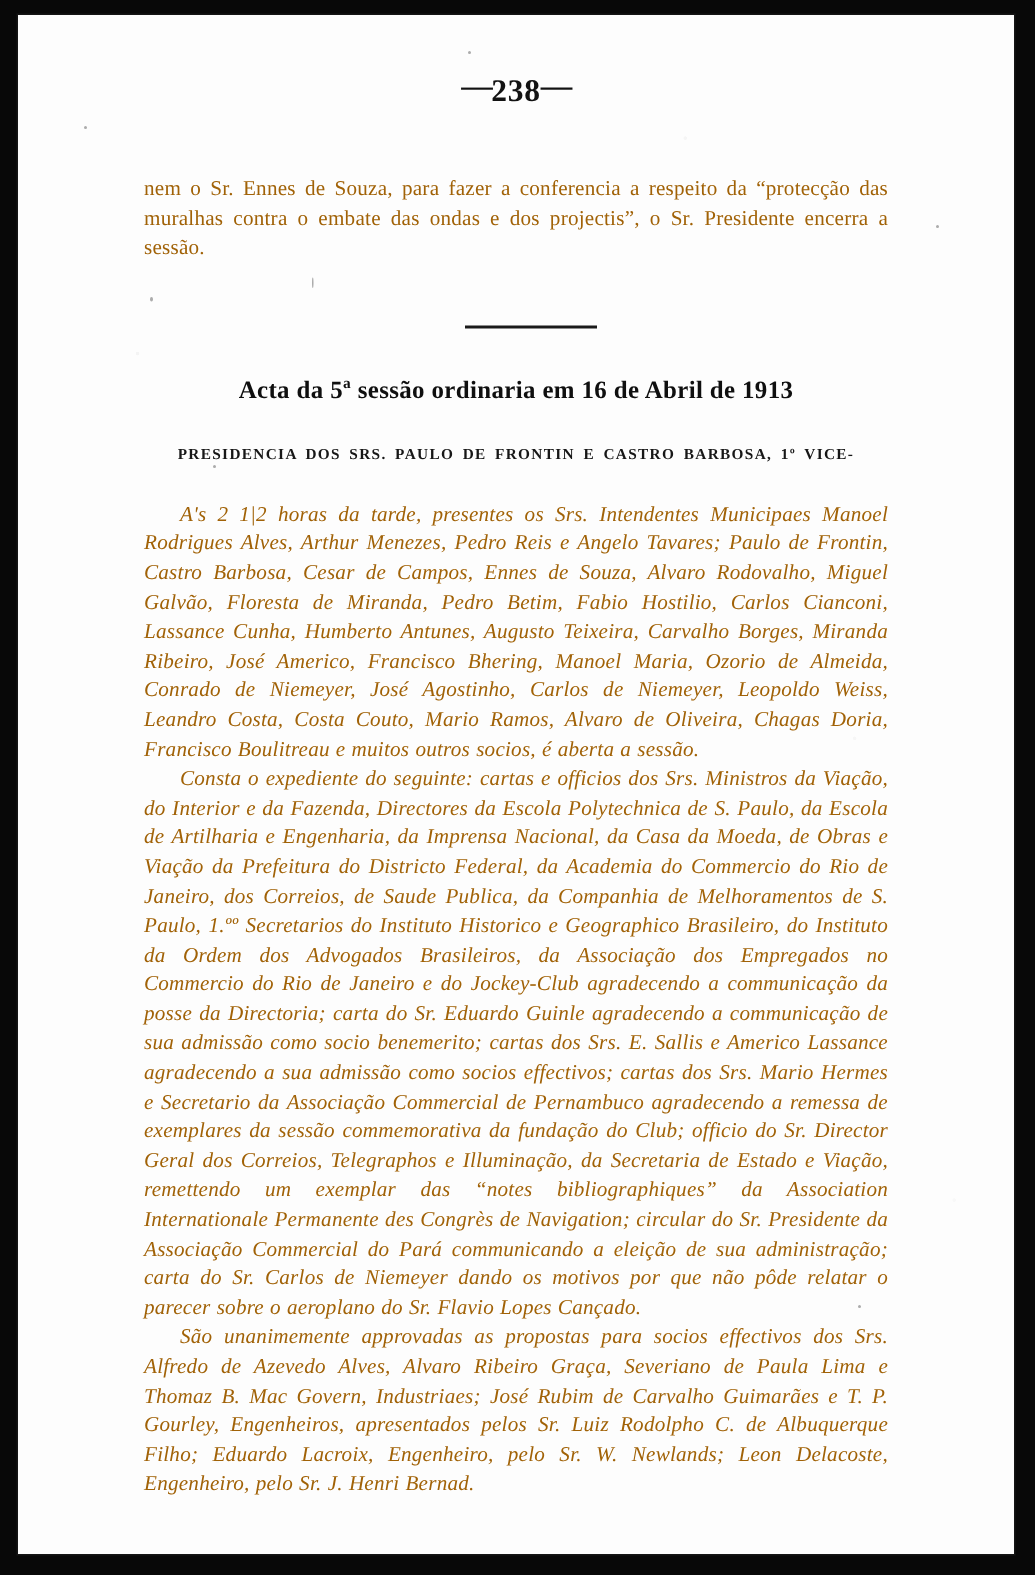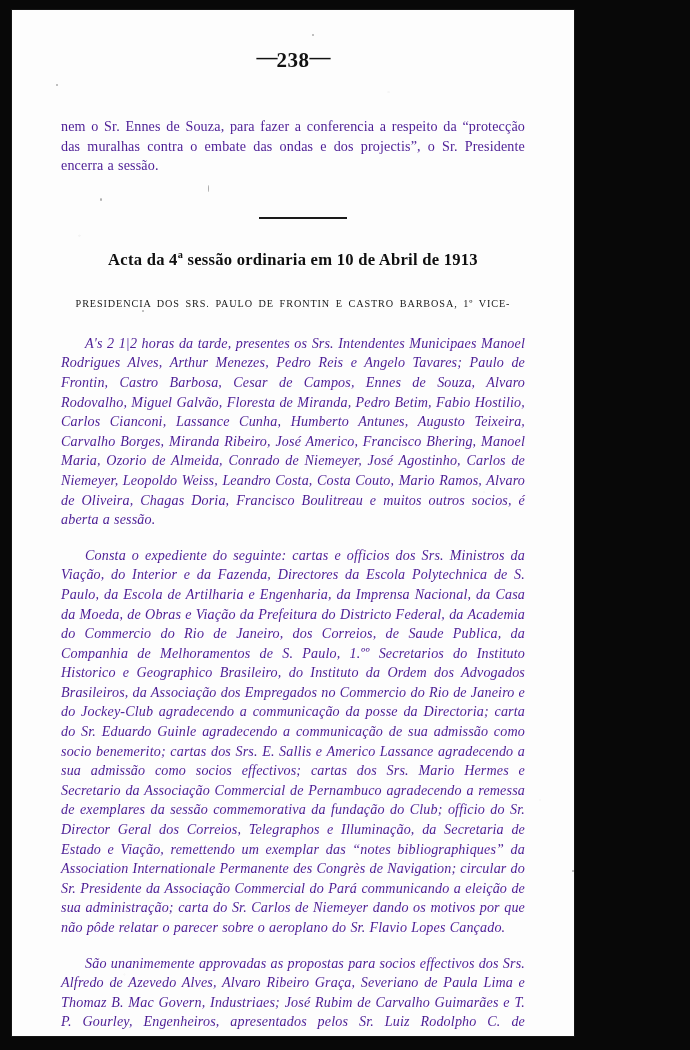--- a/index.html
+++ b/index.html
@@ -14,21 +14,21 @@
     height: 1050px;
     background: #080808;
     overflow: hidden;
     font-family: "Liberation Serif", "DejaVu Serif", serif;
   }
   
   #paper {
     position: absolute;
     left: 12px;
     top: 10px;
-    width: 562px;
+    width: 664px;
     height: 1026px;
     background: #fdfdfd;
     box-shadow: 0 0 0 1px #151515;
     overflow: hidden;
   }
   
   #paper::after {
     content: "";
     position: absolute;
     inset: 0;
@@ -68,28 +68,28 @@
     letter-spacing: -1px;
   }
 
   
   .textblock {
     margin: 0 auto;
     width: 496px;
     color: #111;
   }
   p.para {
-    margin: 16px;
+    margin: 0;
     text-align: justify;
     text-justify: inter-word;
     font-size: 14.1px;
     line-height: 19.6px;
     letter-spacing: .15px;
     word-spacing: .4px;
-    color: #4c1d95;
+    color: #a16207;
     hyphens: manual;
   }
   p.indent { text-indent: 24px; }
 
   .gap-top-intro { margin-top: 44px; }
 
   
   .rule-wrap {
     margin: 0 auto;
     width: 496px;
@@ -120,21 +120,21 @@
     font-size: .62em;
     vertical-align: super;
     line-height: 0;
   }
 
   h2.presidency {
     margin: 26px auto 0;
     width: 514px;
     text-align: center;
     font-size: 10.2px;
-    font-weight: 400;
+    font-weight: 700;
     letter-spacing: .9px;
     word-spacing: 2.2px;
     line-height: 16px;
     color: #171717;
     text-transform: uppercase;
     font-family: "Liberation Serif", "DejaVu Serif", serif;
   }
   h2.presidency .line2 { display: block; }
 
   .body-start { margin-top: 22px; font-style: italic; }
@@ -164,21 +164,21 @@
 
       <div class="textblock gap-top-intro">
         <p class="para">nem o Sr. Ennes de Souza, para fazer a conferencia a respeito da “protecção das muralhas contra o embate das ondas e dos projectis”, o Sr. Presidente encerra a sessão.</p>
       </div>
 
       <div class="rule-wrap" style="margin-top:28px;">
         <div class="rule"></div>
       </div>
 
       <h1 class="section-title">
-        <span>Acta da 4</span><sup>a</sup><span> sessão ordinaria em 10 de Abril de 1913</span>
+        <span>Acta da 5</span><sup>a</sup><span> sessão ordinaria em 16 de Abril de 1913</span>
       </h1>
 
       <h2 class="presidency">
         <span>PRESIDENCIA DOS SRS. PAULO DE FRONTIN E CASTRO BARBOSA, 1º VICE-</span>
       </h2>
 
       <div class="textblock body-start">
         <p class="para indent">A's 2 1|2 horas da tarde, presentes os Srs. Intendentes Municipaes Manoel Rodrigues Alves, Arthur Menezes, Pedro Reis e Angelo Tavares; Paulo de Frontin, Castro Barbosa, Cesar de Campos, Ennes de Souza, Alvaro Rodovalho, Miguel Galvão, Floresta de Miranda, Pedro Betim, Fabio Hostilio, Carlos Cianconi, Lassance Cunha, Humberto Antunes, Augusto Teixeira, Carvalho Borges, Miranda Ribeiro, José Americo, Francisco Bhering, Manoel Maria, Ozorio de Almeida, Conrado de Niemeyer, José Agostinho, Carlos de Niemeyer, Leopoldo Weiss, Leandro Costa, Costa Couto, Mario Ramos, Alvaro de Oliveira, Chagas Doria, Francisco Boulitreau e muitos outros socios, é aberta a sessão.</p>
         <p class="para indent">Consta o expediente do seguinte: cartas e officios dos Srs. Ministros da Viação, do Interior e da Fazenda, Directores da Escola Polytechnica de S. Paulo, da Escola de Artilharia e Engenharia, da Imprensa Nacional, da Casa da Moeda, de Obras e Viação da Prefeitura do Districto Federal, da Academia do Commercio do Rio de Janeiro, dos Correios, de Saude Publica, da Companhia de Melhoramentos de S. Paulo, 1.ºº Secretarios do Instituto Historico e Geographico Brasileiro, do Instituto da Ordem dos Advogados Brasileiros, da Associação dos Empregados no Commercio do Rio de Janeiro e do Jockey-Club agradecendo a communicação da posse da Directoria; carta do Sr. Eduardo Guinle agradecendo a communicação de sua admissão como socio benemerito; cartas dos Srs. E. Sallis e Americo Lassance agradecendo a sua admissão como socios effectivos; cartas dos Srs. Mario Hermes e Secretario da Associação Commercial de Pernambuco agradecendo a remessa de exemplares da sessão commemorativa da fundação do Club; officio do Sr. Director Geral dos Correios, Telegraphos e Illuminação, da Secretaria de Estado e Viação, remettendo um exemplar das “notes bibliographiques” da Association Internationale Permanente des Congrès de Navigation; circular do Sr. Presidente da Associação Commercial do Pará communicando a eleição de sua administração; carta do Sr. Carlos de Niemeyer dando os motivos por que não pôde relatar o parecer sobre o aeroplano do Sr. Flavio Lopes Cançado.</p>
         <p class="para indent">São unanimemente approvadas as propostas para socios effectivos dos Srs. Alfredo de Azevedo Alves, Alvaro Ribeiro Graça, Severiano de Paula Lima e Thomaz B. Mac Govern, Industriaes; José Rubim de Carvalho Guimarães e T. P. Gourley, Engenheiros, apresentados pelos Sr. Luiz Rodolpho C. de Albuquerque Filho; Eduardo Lacroix, Engenheiro, pelo Sr. W. Newlands; Leon Delacoste, Engenheiro, pelo Sr. J. Henri Bernad.</p>

